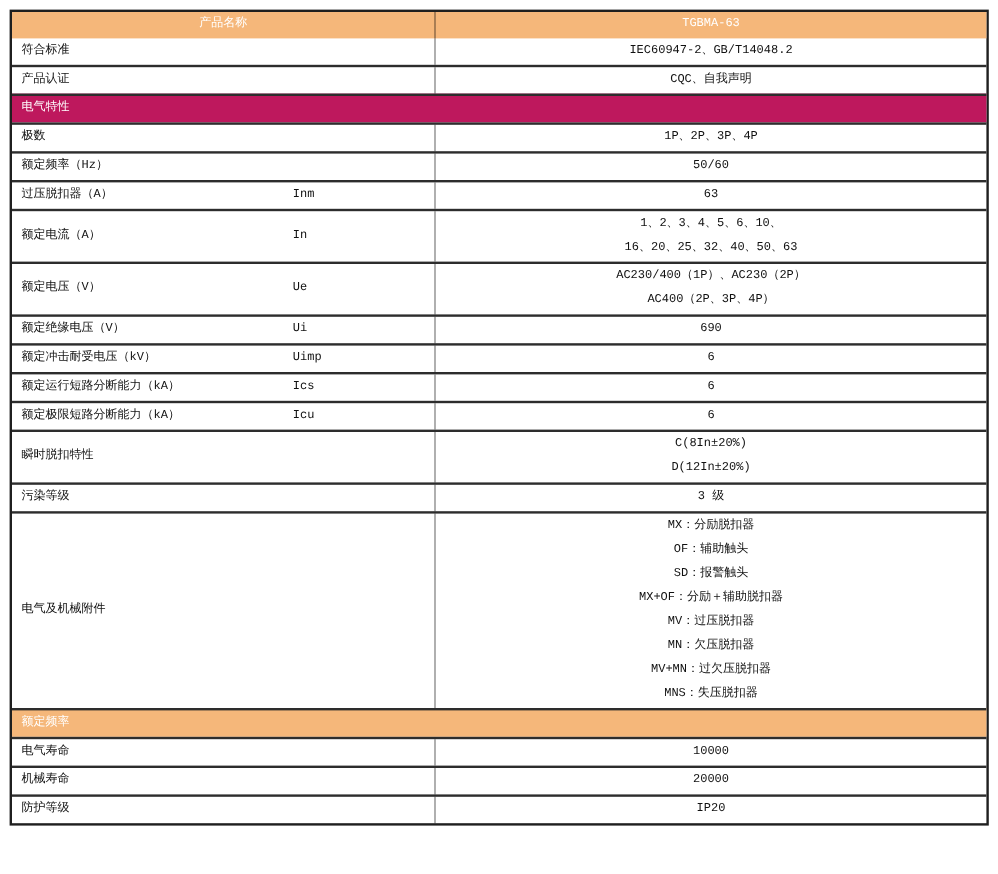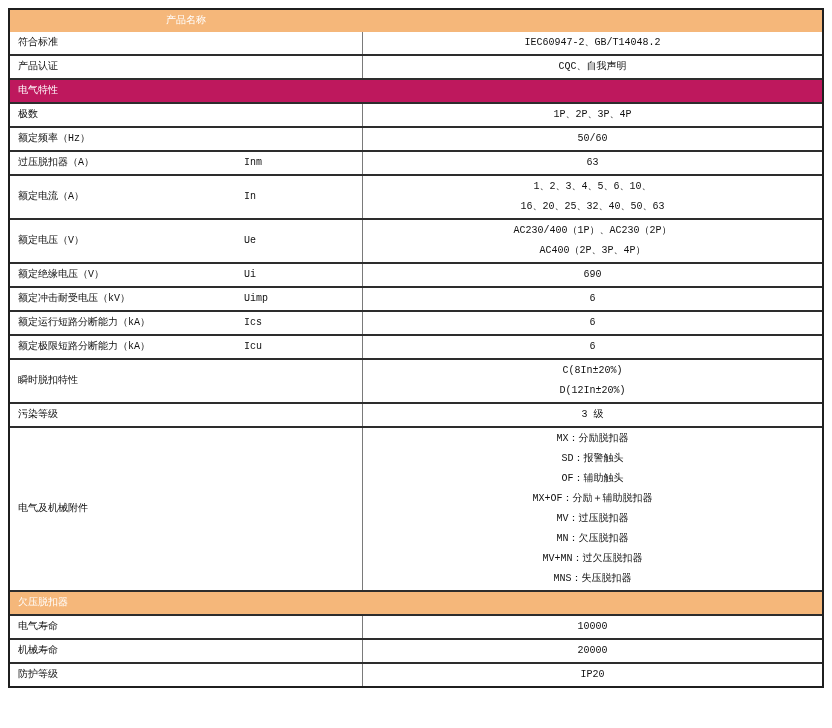--- a/index.html
+++ b/index.html
@@ -73,20 +73,21 @@
     box-sizing: border-box;
   }
   .value-line { white-space: nowrap; }
 </style>
 </head>
 <body>
 
 <div class="spec-table">
   <div class="row header-row accent-bg" style="background: rgb(245, 183, 122);">
     <div class="cell label-cell">产品名称</div>
+    <div class="cell value-cell">TGBMA-63</div>
   </div>
   <div>
       <div class="row">
         <div class="cell label-cell">
           <span>符合标准</span>
         </div>
         <div class="cell value-cell">
           <div class="value-line">IEC60947-2、GB/T14048.2</div>
         </div>
       </div>
@@ -198,31 +199,31 @@
         <div class="cell value-cell">
           <div class="value-line">3 级</div>
         </div>
       </div>
       <div class="row">
         <div class="cell label-cell">
           <span>电气及机械附件</span>
         </div>
         <div class="cell value-cell">
           <div class="value-line">MX：分励脱扣器</div>
+          <div class="value-line">OF：辅助触头</div>
           <div class="value-line">SD：报警触头</div>
-          <div class="value-line">OF：辅助触头</div>
           <div class="value-line">MX+OF：分励＋辅助脱扣器</div>
           <div class="value-line">MV：过压脱扣器</div>
           <div class="value-line">MN：欠压脱扣器</div>
           <div class="value-line">MV+MN：过欠压脱扣器</div>
           <div class="value-line">MNS：失压脱扣器</div>
         </div>
       </div>
       <div class="row accent-bg" style="background: rgb(245, 183, 122);">
-        <div class="section-cell">欠压脱扣器</div>
+        <div class="section-cell">额定频率</div>
       </div>
       <div class="row">
         <div class="cell label-cell">
           <span>电气寿命</span>
         </div>
         <div class="cell value-cell">
           <div class="value-line">10000</div>
         </div>
       </div>
       <div class="row">

